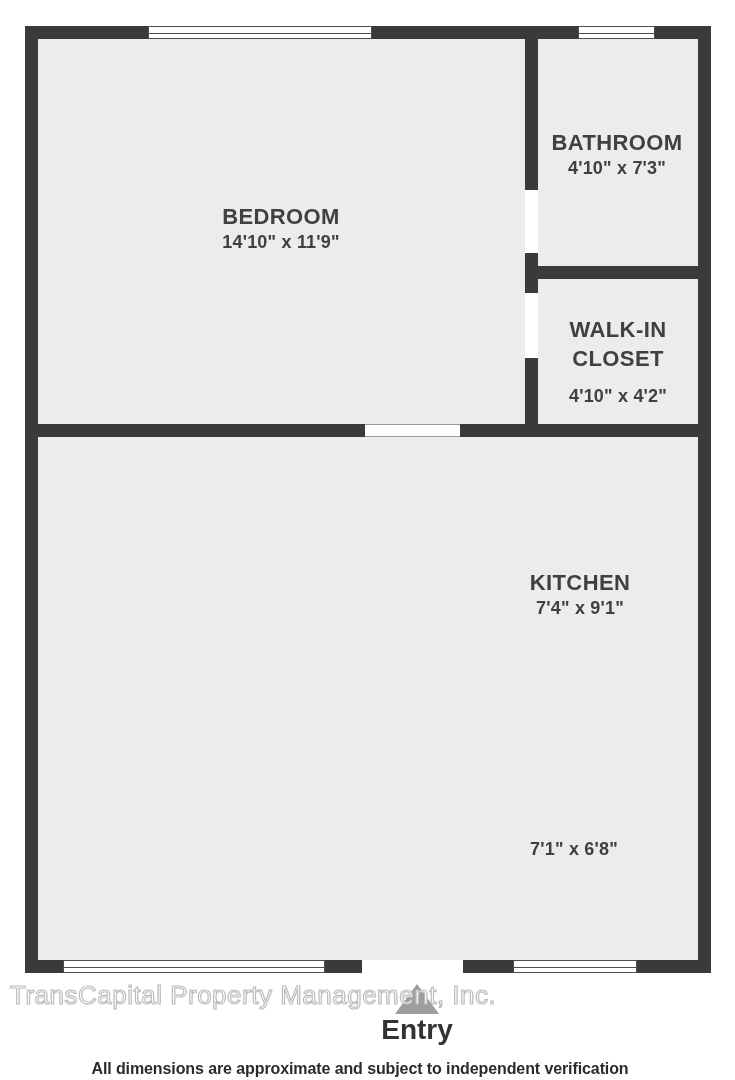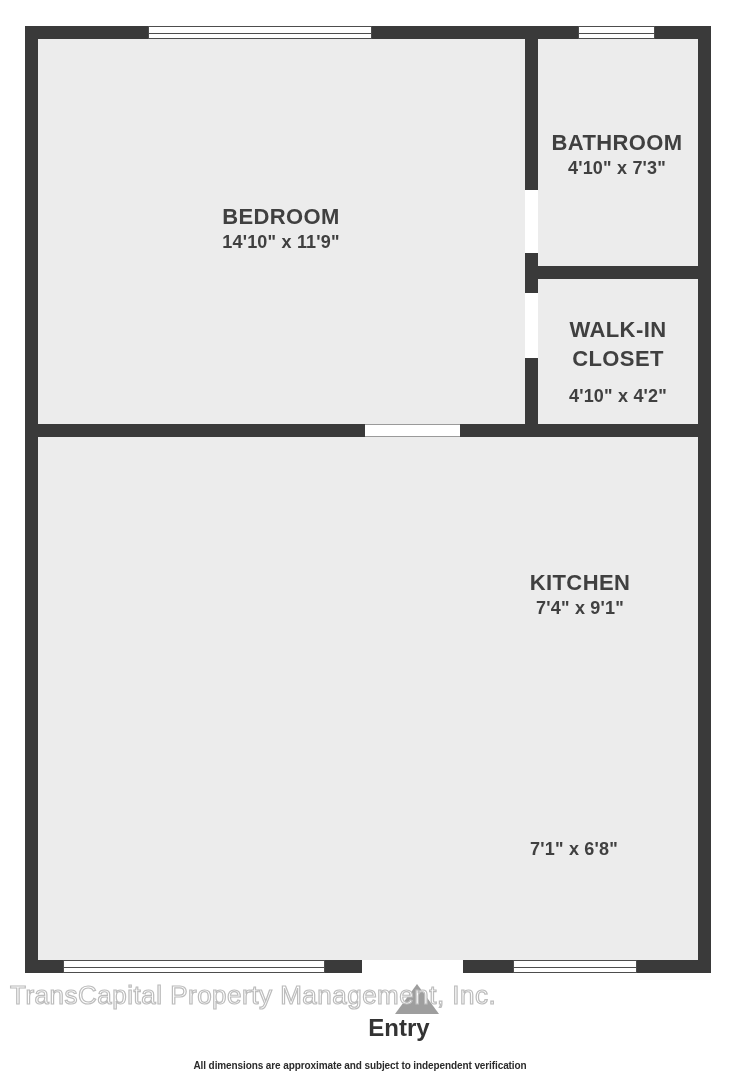--- a/index.html
+++ b/index.html
@@ -30,30 +30,30 @@
   .room-name{display:block;font-size:22px;letter-spacing:0.4px;}
   .room-dims{display:block;font-size:18px;letter-spacing:0.2px;}
   .closet-label .room-name{width:150px;margin:12px auto;}
   
   .entry-arrow{
     position:absolute;left:395px;top:984px;width:0;height:0;
     border-left:22px solid transparent;border-right:22px solid transparent;
     border-bottom:30px solid #9e9e9e;
   }
   .entry-label{
-    position:absolute;left:399px;top:1014px;transform:translateX(-50%);
-    font-size:24px;font-weight:bold;color:#333333;white-space:nowrap;
+    position:absolute;left:417px;top:1014px;transform:translateX(-50%);
+    font-size:28px;font-weight:bold;color:#333333;white-space:nowrap;
   }
   .watermark{
     position:absolute;left:10px;top:980px;font-size:26px;letter-spacing:0.5px;
     color:#ffffff;-webkit-text-stroke:1.2px #bcbcbc;white-space:nowrap;z-index:1;
   }
   .disclaimer{
     position:absolute;left:360px;top:1060px;transform:translateX(-50%);
-    font-size:10px;font-weight:600;color:#2b2b2b;white-space:nowrap;z-index:2;
+    font-size:16px;font-weight:600;color:#2b2b2b;white-space:nowrap;z-index:2;
     letter-spacing:-0.1px;
   }
 </style>
 </head>
 <body>
 
 <div id="stage">
 
   <div class="fill" style="left:25px;top:26px;width:686px;height:947px;"></div>
 

